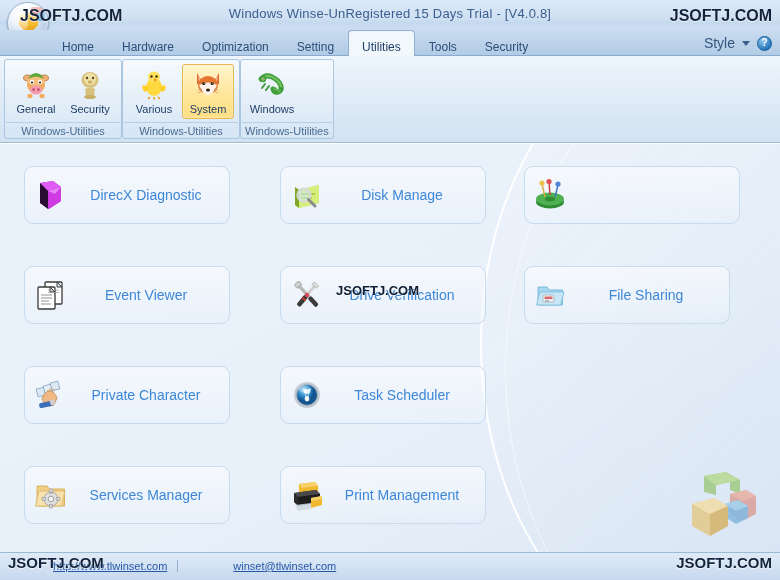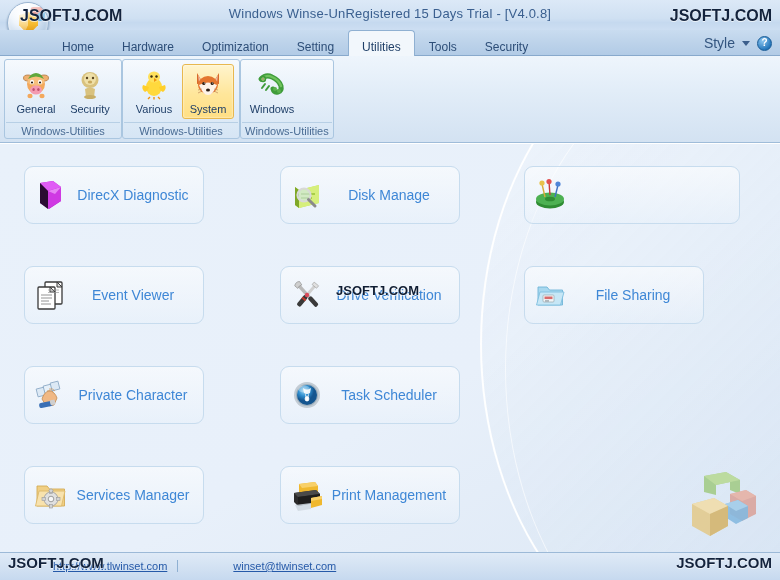--- a/index.html
+++ b/index.html
@@ -179,21 +179,21 @@
 
   #grid {
     position: absolute; left: 0; top: 0; width: 780px; height: 409px;
     display: grid;
     grid-template-columns: 256px 244px 256px;
     grid-template-rows: 100px 100px 100px 100px;
     padding: 22px 0 0 24px;
   }
   .cell { display: flex; align-items: flex-start; }
   .tile {
-    width: 180px; height: 58px;
+    width: 206px; height: 58px;
     border: 1px solid #c7dcee;
     border-radius: 9px;
     background: linear-gradient(to bottom, rgba(255,255,255,.55), rgba(233,242,251,.35));
     display: flex; align-items: center;
     padding: 0 8px;
     position: relative;
   }
   .tile .ico { width: 36px; height: 34px; flex: 0 0 36px; position: relative; margin-right: 6px; }
   .tile .lbl {
     flex: 1; text-align: center;

